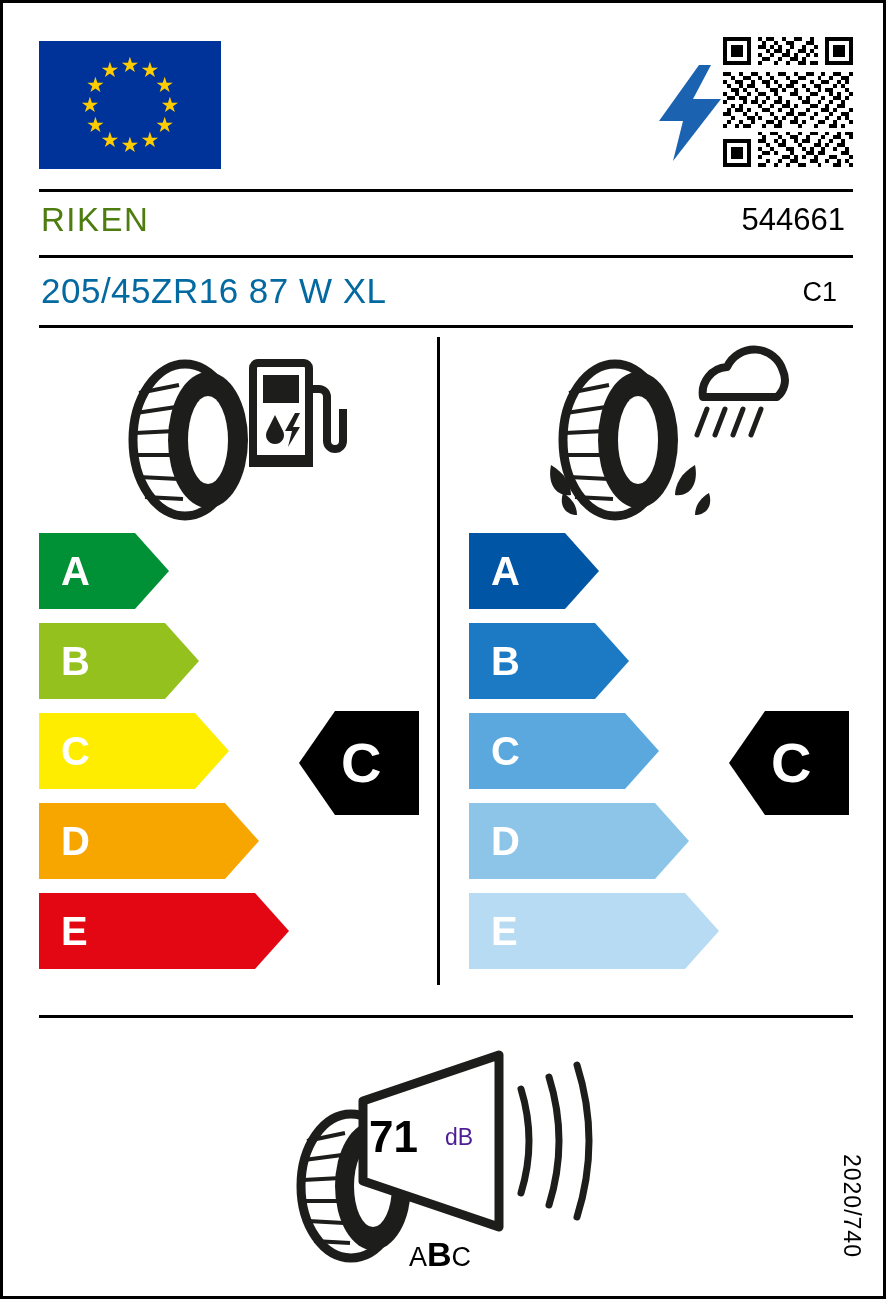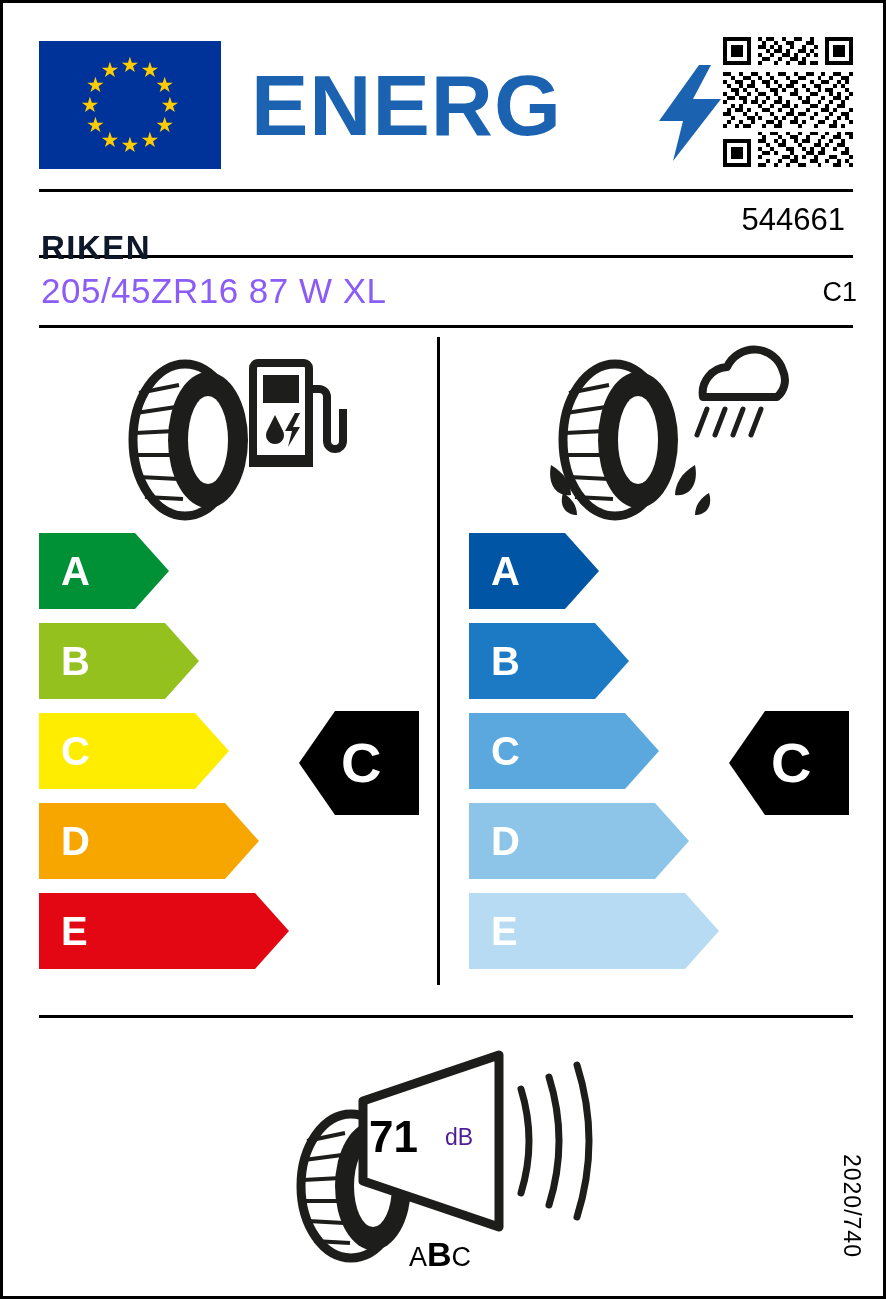--- a/index.html
+++ b/index.html
@@ -79,44 +79,43 @@
   .rule-brand-top { left: 36px; top: 186px; width: 814px; height: 3px; }
   .rule-brand-bot { left: 36px; top: 252px; width: 814px; height: 3px; }
   .rule-size-bot  { left: 36px; top: 322px; width: 814px; height: 3px; }
   .rule-noise-top { left: 36px; top: 1012px; width: 814px; height: 3px; }
 
   .brand {
     position: absolute;
     left: 38px;
     top: 198px;
     font-size: 33px;
-    font-weight: bold;
+    font-weight: normal;
     letter-spacing: 1.5px;
-    color: #0f172a;
-    margin-top: 28px;
+    color: #4d7c0f;
   }
   .serial {
     position: absolute;
     right: 38px;
     top: 199px;
     font-size: 31px;
     color: #000;
     text-align: right;
   }
   .tyre-size {
     position: absolute;
     left: 38px;
     top: 268px;
     font-size: 35px;
-    color: #8b5cf6;
+    color: #0369a1;
     letter-spacing: 0.5px;
   }
   .class-code {
     position: absolute;
-    right: 26px;
+    right: 46px;
     top: 274px;
     font-size: 27px;
     color: #000;
   }
 
   
   .mid-divider {
     position: absolute;
     left: 434px;
     top: 334px;
@@ -239,21 +238,20 @@
         <div class="eu-star" style="left: 114.641px; top: 73px;">★</div>
         <div class="eu-star" style="left: 100px; top: 87.641px;">★</div>
         <div class="eu-star" style="left: 80px; top: 93px;">★</div>
         <div class="eu-star" style="left: 60px; top: 87.641px;">★</div>
         <div class="eu-star" style="left: 45.359px; top: 73px;">★</div>
         <div class="eu-star" style="left: 40px; top: 53px;">★</div>
         <div class="eu-star" style="left: 45.359px; top: 33px;">★</div>
         <div class="eu-star" style="left: 60px; top: 18.359px;">★</div>
       </div>
 
-    <div class="energy-word">ENERG</div>
 
     <svg class="energy-bolt" viewBox="0 0 62 96">
       <polygon points="40,0 0,56 24,56 14,96 62,34 34,34 52,0" fill="#1b63b0"></polygon>
     </svg>
 
     <svg class="qr" viewBox="0 0 33 33" shape-rendering="crispEdges">
       <rect width="33" height="33" fill="#fff"></rect>
       <g fill="#000">
         <rect x="0" y="0" width="7" height="7"></rect>
           <rect x="1" y="1" width="5" height="5" fill="#fff"></rect>

